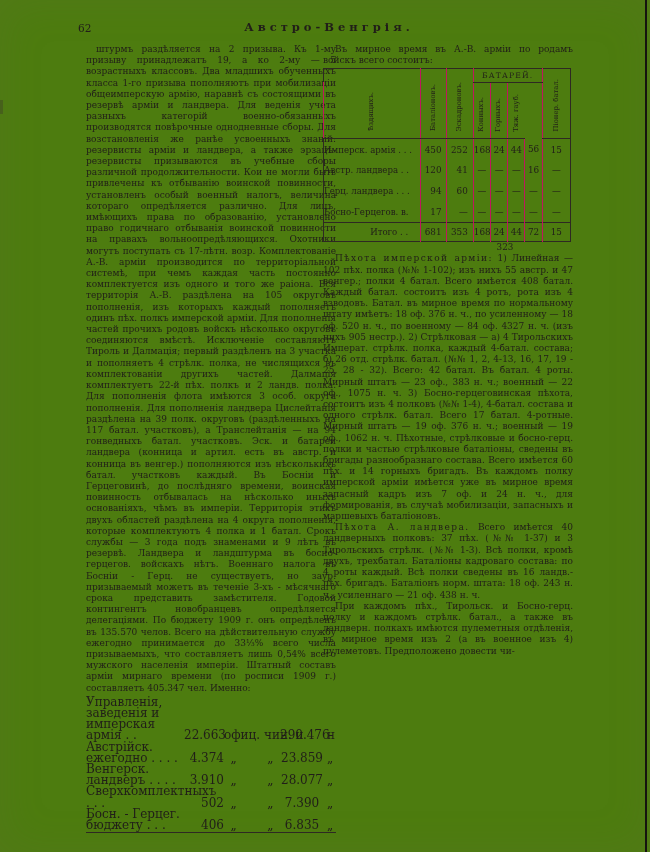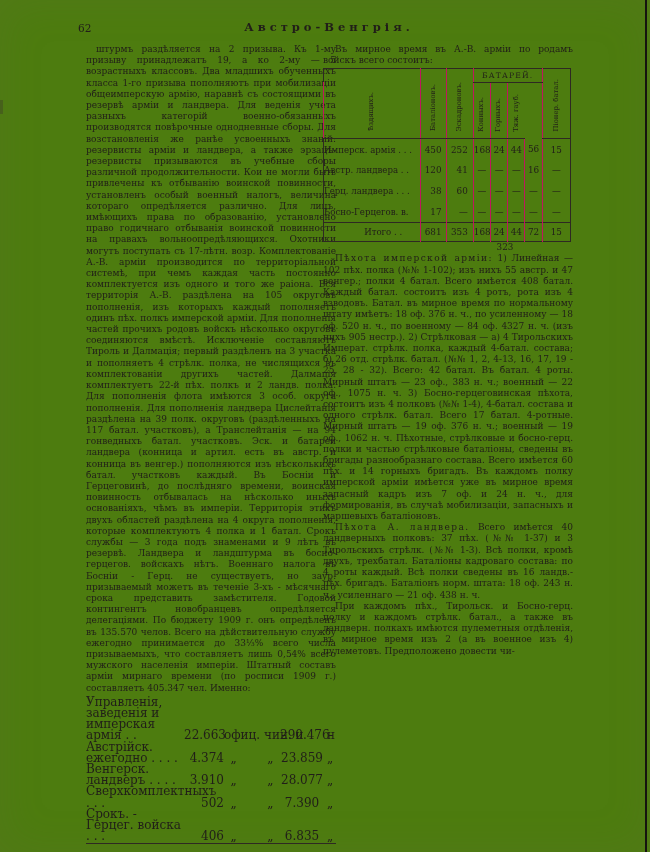--- a/index.html
+++ b/index.html
@@ -33,21 +33,21 @@
   th.vcol, th.sub { vertical-align:bottom; text-align:center; }
   .rot-text { display:inline-block; writing-mode:vertical-rl; transform:rotate(180deg);
               font-size:6.9px; line-height:1.1; white-space:nowrap; padding:3px 0;
               max-height:66px; overflow:hidden; }
   th.vcol { height:70px; }
   tr.subrow th { height:54px; }
   td.rowlabel { font-size:8.6px; padding:0 0 0 2px; white-space:nowrap; overflow:hidden; height:21px; vertical-align:middle; }
   td.num { font-size:8.8px; text-align:center; vertical-align:middle; }
   td.num.wide { text-align:right; padding-right:5px; }
   tr.total td { border-top:1px solid #2e2922; height:19px; }
-  tr.total td.rowlabel { text-align:right; padding-right:18px; white-space:nowrap; }
+  tr.total td.rowlabel { text-align:right; padding-right:12px; white-space:nowrap; }
   .sum-323 { width:68px; margin-left:148px; text-align:center; font-size:8.8px; line-height:11px; }
   .after-table { margin-top:3px; }
 
   
   .staff-list { margin-top:3px; font-size:12px; line-height:11.2px; }
   .staff-row { display:flex; align-items:flex-end; }
   .staff-label { width:98px; }
   .staff-off  { width:40px; text-align:right; }
   .staff-mid  { width:56px; text-align:center; white-space:pre; }
   .staff-men  { width:44px; text-align:center; }
@@ -91,21 +91,21 @@
         <span class="staff-tail">„</span>
       </div>
       <div class="staff-row">
         <span class="staff-label">Сверхкомплектныхъ . . .</span>
         <span class="staff-off">502</span>
         <span class="staff-mid">„        „</span>
         <span class="staff-men">7.390</span>
         <span class="staff-tail">„</span>
       </div>
       <div class="staff-row">
-        <span class="staff-label">Срокъ. - Герцег. войска . . .</span>
+        <span class="staff-label">Босн. - Герцег. бюджету . . .</span>
         <span class="staff-off">406</span>
         <span class="staff-mid">„        „</span>
         <span class="staff-men">6.835</span>
         <span class="staff-tail">„</span>
       </div>
       <div class="staff-row total">
         <span class="staff-label">Итого.</span>
         <span class="staff-off">31.855</span>
         <span class="staff-mid">„        „</span>
         <span class="staff-men">373.492</span>
@@ -159,21 +159,21 @@
           <td class="num wide">120</td>
           <td class="num wide">41</td>
           <td class="num">—</td>
           <td class="num">—</td>
           <td class="num">—</td>
           <td class="num">16</td>
           <td class="num">—</td>
         </tr>
         <tr>
           <td class="rowlabel">Герц. ландвера . . .</td>
-          <td class="num wide">38</td>
+          <td class="num wide">94</td>
           <td class="num wide">60</td>
           <td class="num">—</td>
           <td class="num">—</td>
           <td class="num">—</td>
           <td class="num">—</td>
           <td class="num">—</td>
         </tr>
         <tr>
           <td class="rowlabel">Босно-Герцегов. в.</td>
           <td class="num wide">17</td>

